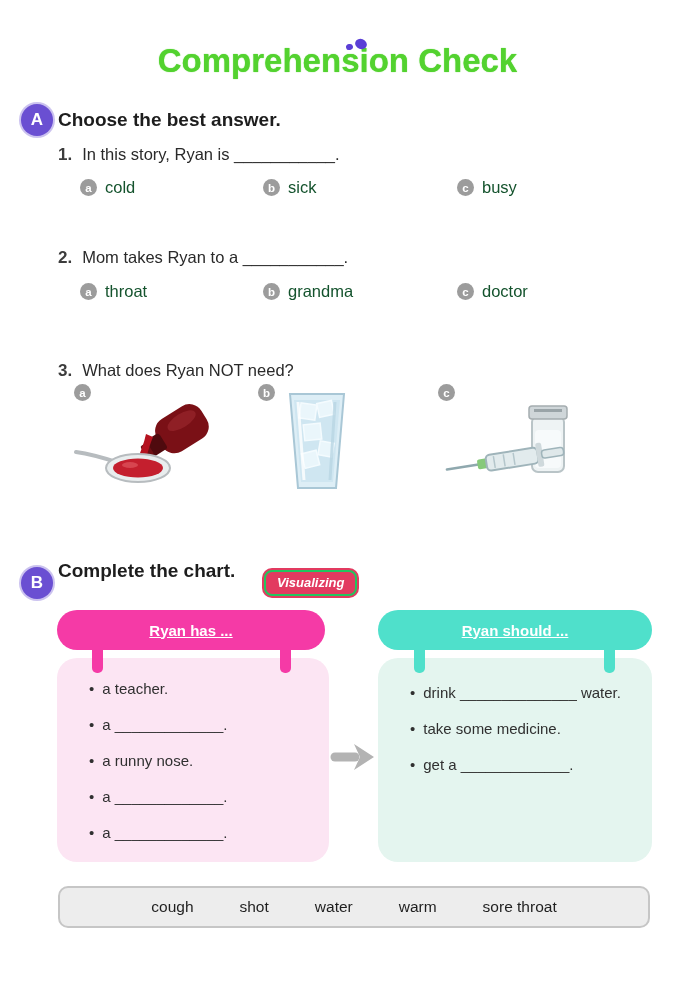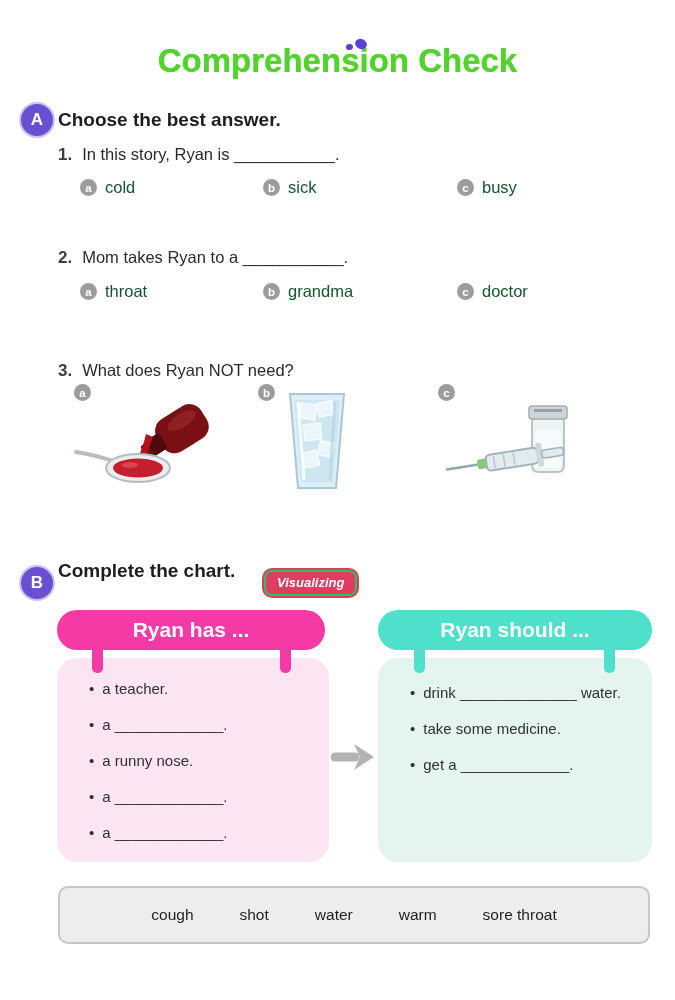--- a/index.html
+++ b/index.html
@@ -46,39 +46,39 @@
   
   .strategy-pill {
     position:absolute; background:#e23a60; color:#fff; font-size:13px; font-weight:bold;
     padding:3px 11px 4px; border-radius:8px; border:2px solid #22c55e;
     box-shadow:0 0 0 2px #e23a60; font-style:italic;
   }
 
   
   .col-header {
     position:absolute; height:40px; border-radius:20px; color:#ffffff;
-    font-size:21px; font-weight:bold; display:flex; align-items:center;
-    justify-content:center; z-index:2;
+    font-size:15px; font-weight:bold; display:flex; align-items:center;
+    justify-content:center; z-index:2;text-decoration:underline;
   }
   .col-header.pink { background:#f53aa6; }
   .col-header.teal { background:#4fe0cb; }
   .tab { position:absolute; width:11px; height:38px; border-radius:0 0 5px 5px; z-index:1; }
   .tab.pink { background:#f53aa6; }
   .tab.teal { background:#4fe0cb; }
   .col-box { position:absolute; border-radius:20px; padding:22px 0 0 32px; z-index:0; }
   .col-box.pink { background:#fce5f3; }
   .col-box.teal { background:#e4f5ef; }
   .col-item { font-size:15px; color:#303030; height:36px; display:flex; align-items:flex-start; }
   .col-item .bullet { margin-right:8px; font-size:15px; color:#303030; }
 
   .arrow-wrap { position:absolute; }
 
   
   .word-bank {
-    position:absolute; left:58px; top:886px; width:592px; height:58px;
+    position:absolute; left:58px; top:886px; width:592px; height:42px;
     background:#ededed; border:2px solid #c6c6c6; border-radius:10px;
     display:flex; align-items:center; justify-content:center; gap:46px;
   }
   .word-bank span { font-size:15.5px; color:#1f1f1f; }
 </style>
 </head>
 <body>
 
 <div class="page">
 

